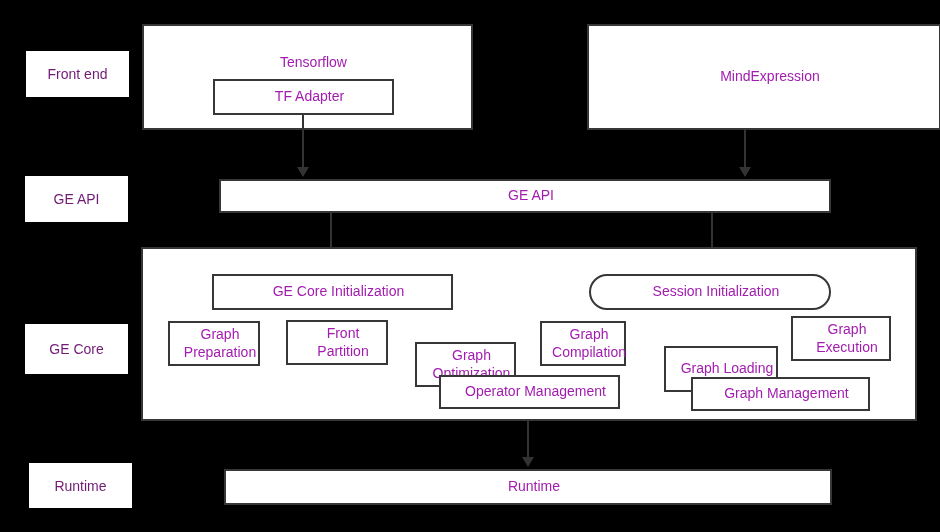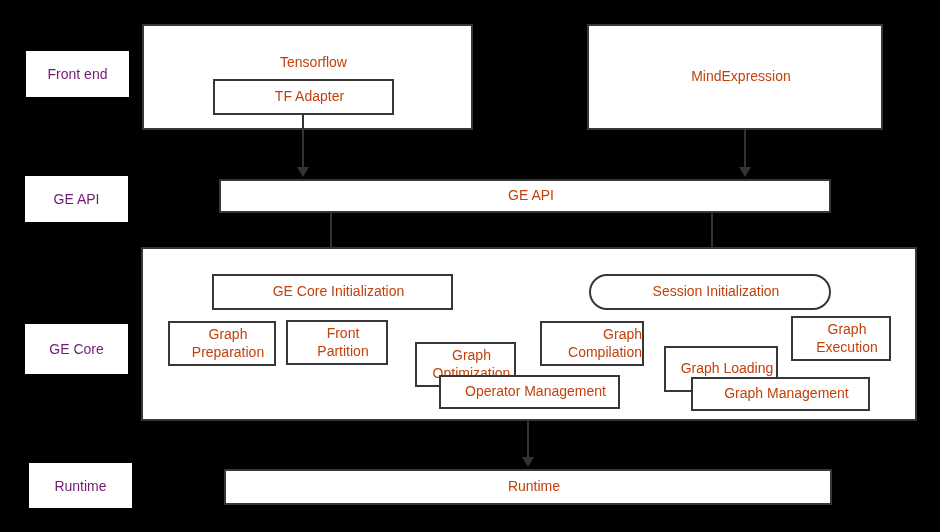--- a/index.html
+++ b/index.html
@@ -28,21 +28,21 @@
     position: absolute;
     background: #fff;
     border: 2px solid #373737;
     box-sizing: border-box;
     display: flex;
     align-items: center;
     justify-content: center;
     text-align: center;
     font-size: 14px;
     line-height: 1.25;
-    color: #c2410c;
+    color: #a21caf;
     padding-left: 12px;
   }
   .panel.top-title {
     align-items: flex-start;
   }
   .panel.top-title .title-text {
     margin-top: 28px;
   }
   .arrow {
     position: absolute;
@@ -67,39 +67,39 @@
 
   <div class="label-box" style="left:26px; top:51px; width:103px; height:46px;">Front end</div>
   <div class="label-box" style="left:25px; top:176px; width:103px; height:46px;">GE API</div>
   <div class="label-box" style="left:25px; top:324px; width:103px; height:50px;">GE Core</div>
   <div class="label-box" style="left:29px; top:463px; width:103px; height:45px;">Runtime</div>
 
   <div class="panel top-title" style="left:142px; top:24px; width:331px; height:106px;">
     <span class="title-text">Tensorflow</span>
   </div>
   <div class="panel" style="left:213px; top:79px; width:181px; height:36px;">TF Adapter</div>
-  <div class="panel" style="left:587px; top:24px; width:296px; height:106px;">MindExpression</div>
+  <div class="panel" style="left:587px; top:24px; width:354px; height:106px;">MindExpression</div>
 
   <div class="arrow" style="left:302px; top:115px; height:52px;"></div>
   <div class="arrow" style="left:744px; top:130px; height:37px;"></div>
 
   <div class="panel" style="left:219px; top:179px; width:612px; height:34px;">GE API</div>
 
   <div class="arrow" style="left:330px; top:213px; height:49px;"></div>
   <div class="arrow" style="left:711px; top:213px; height:49px;"></div>
 
   <div class="panel" style="left:141px; top:247px; width:776px; height:174px;"></div>
 
   <div class="panel" style="left:212px; top:274px; width:241px; height:36px;">GE Core Initialization</div>
   <div class="panel" style="left:589px; top:274px; width:242px; height:36px;border-radius:18px;">Session Initialization</div>
 
-  <div class="panel" style="left:168px; top:321px; width:108px; height:45px;">Graph Preparation</div>
+  <div class="panel" style="left:168px; top:321px; width:92px; height:45px;">Graph Preparation</div>
   <div class="panel" style="left:286px; top:320px; width:102px; height:45px;">Front Partition</div>
   <div class="panel" style="left:415px; top:320px; width:101px; height:45px;margin-top:22px;">Graph Optimization</div>
-  <div class="panel" style="left:540px; top:321px; width:104px; height:45px;text-align:right;">Graph Compilation</div>
+  <div class="panel" style="left:540px; top:321px; width:86px; height:45px;">Graph Compilation</div>
   <div class="panel" style="left:664px; top:318px; width:114px; height:46px;margin-top:28px;">Graph Loading</div>
   <div class="panel" style="left:791px; top:316px; width:100px; height:45px;">Graph Execution</div>
 
   <div class="panel" style="left:439px; top:375px; width:181px; height:34px;">Operator Management</div>
   <div class="panel" style="left:691px; top:377px; width:179px; height:34px;">Graph Management</div>
 
   <div class="arrow" style="left:527px; top:421px; height:36px;"></div>
 
   <div class="panel" style="left:224px; top:469px; width:608px; height:36px;">Runtime</div>
 

